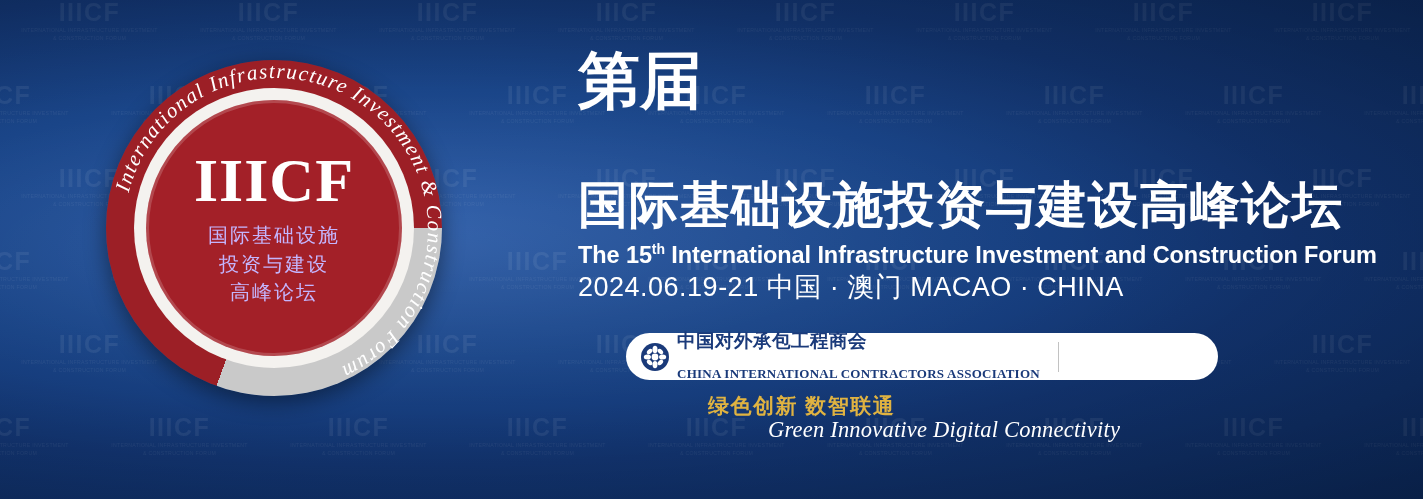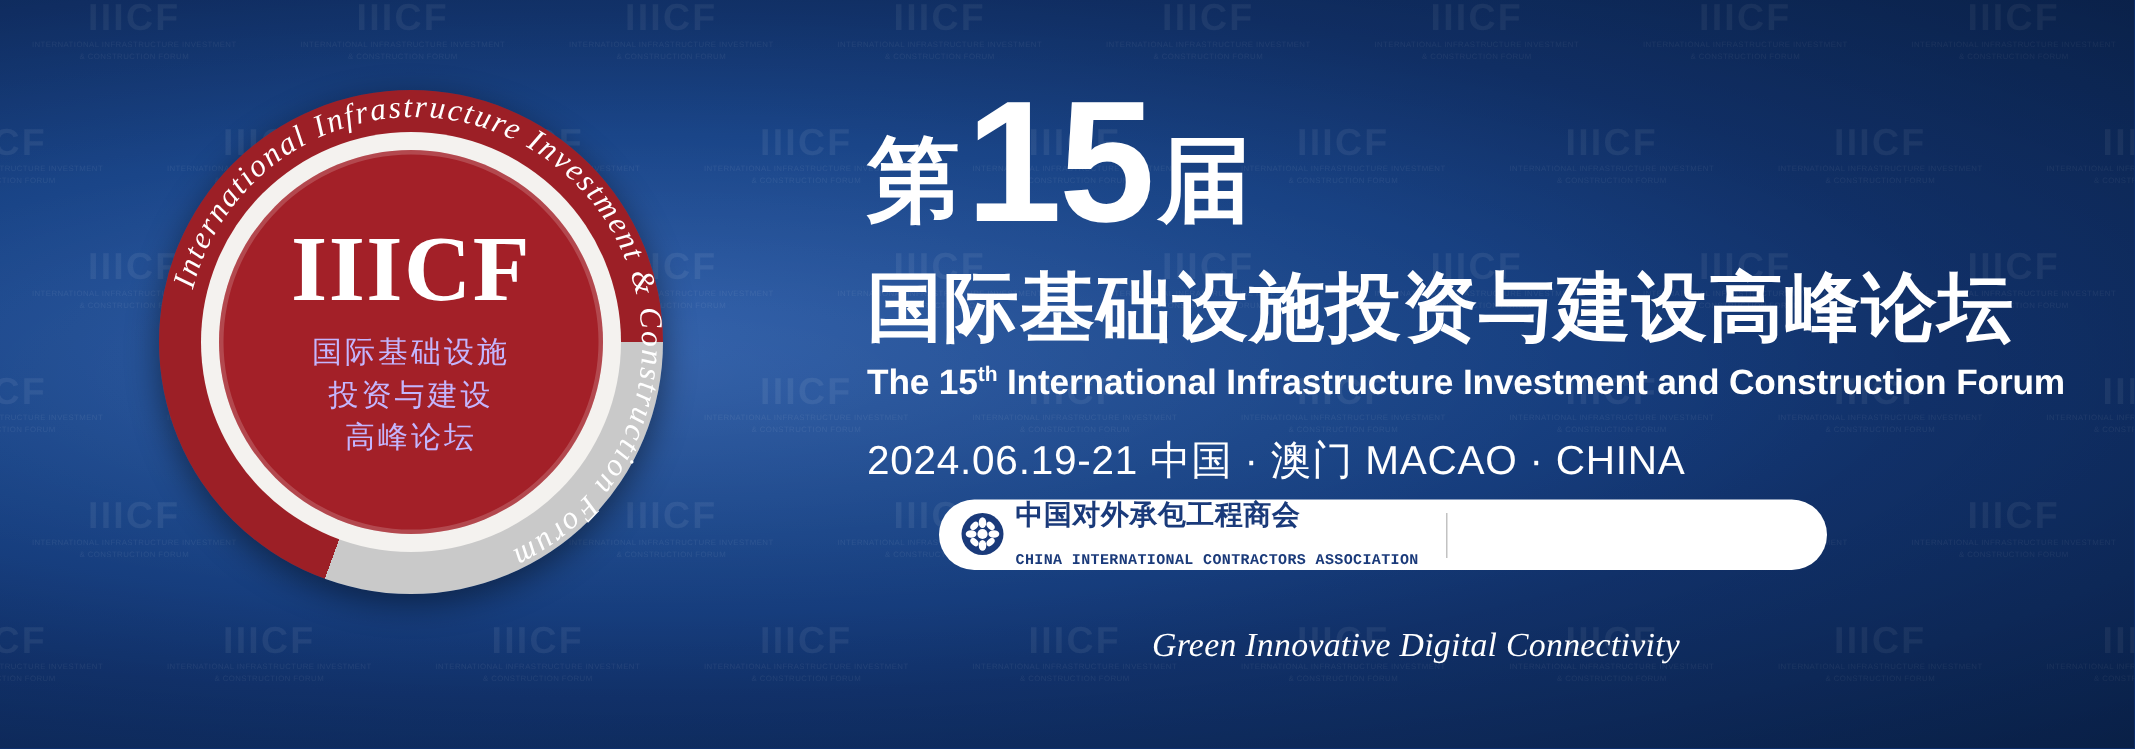--- a/index.html
+++ b/index.html
@@ -181,21 +181,20 @@
     color: #ffffff;
     letter-spacing: -0.1px;
     font-family: "Liberation Sans", sans-serif;
     white-space: nowrap;
   }
   .line-title-en sup {
     font-size: 14px;
     vertical-align: super;
   }
   .line-date {
-    margin-top: 20px;
     font-size: 27px;
     color: #ffffff;
     letter-spacing: 0.5px;
     font-family: "Liberation Sans", sans-serif;
     white-space: nowrap;
   }
 
   
   .logo-bar {
     position: absolute;
@@ -220,26 +219,26 @@
   .logo-text-cn {
     font-size: 18.5px;
     font-weight: bold;
     color: #1a3a7a;
     line-height: 1.05;
     letter-spacing: 0.5px;
     font-family: "Liberation Sans", sans-serif;
     white-space: nowrap;
   }
   .logo-text-en {
-    font-size: 10px;
+    font-size: 13px;
     font-weight: bold;
     color: #1a3a7a;
     letter-spacing: 0.25px;
     margin-top: 16px;
-    font-family: Liberation Mono, monospace;
+    font-family: Liberation Serif, serif;
     white-space: nowrap;
   }
   .logo-divider {
     width: 1px;
     height: 30px;
     background: #c2c2c2;
     margin: 0 8px;
     flex: 0 0 1px;
   }
   .logo-mark-ipim {
@@ -604,21 +603,20 @@
       <div class="iiicf">IIICF</div>
       <div class="cn-line">国际基础设施</div>
       <div class="cn-line">投资与建设</div>
       <div class="cn-line">高峰论坛</div>
     </div>
   </div>
 
   <div class="content">
     <div class="line-edition">
       <span class="cn-di">第</span>
-      <span class="num15">15</span>
       <span class="cn-jie">届</span>
     </div>
     <div class="line-title-cn">国际基础设施投资与建设高峰论坛</div>
     <div class="line-title-en"><span>The 15</span><sup>th</sup><span> International Infrastructure Investment and Construction Forum</span></div>
     <div class="line-date">2024.06.19-21  中国 · 澳门  MACAO · CHINA</div>
   </div>
 
   <div class="logo-bar">
     <div class="logo-unit">
       <div class="logo-mark-chinca">
@@ -640,15 +638,16 @@
       <div>
         <div class="logo-text-cn">中国对外承包工程商会</div>
         <div class="logo-text-en">CHINA INTERNATIONAL CONTRACTORS ASSOCIATION</div>
       </div>
     </div>
 
     <div class="logo-divider"></div>
 
   </div>
 
+  <div class="slogan-cn">绿色创新 数智联通</div>
   <div class="slogan-en">Green Innovative Digital Connectivity</div>
 
 </div>
 
 </body></html>

